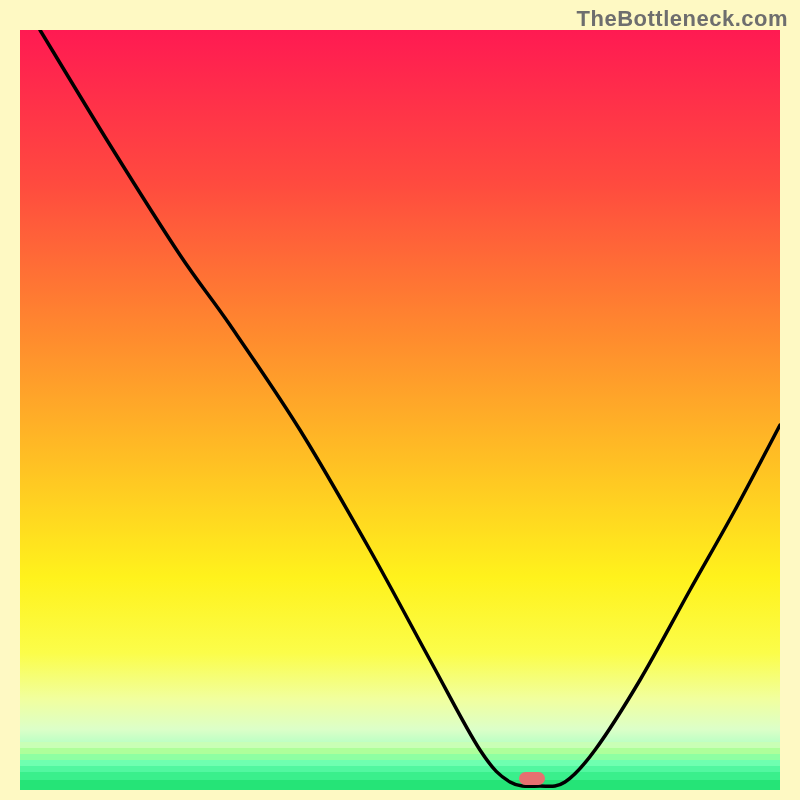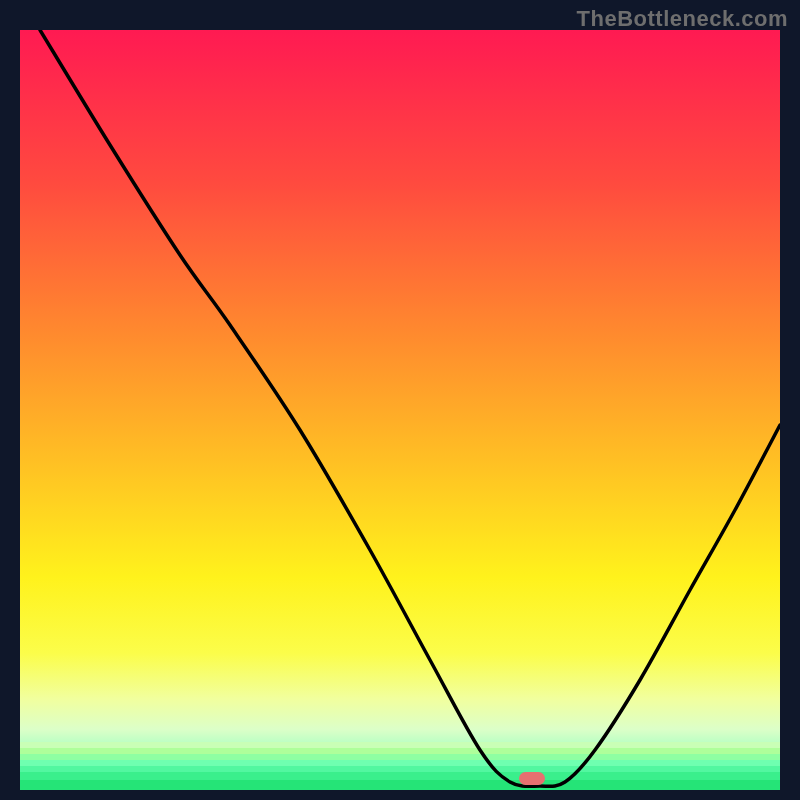--- a/index.html
+++ b/index.html
@@ -9,21 +9,21 @@
     height: 800px;
     background: #000;
     overflow: hidden;
   }
   .frame {
     position: absolute;
     left: 0;
     top: 0;
     width: 800px;
     height: 800px;
-    background: #0f172a;
+    background: #fef9c3;
   }
   .watermark {
     position: absolute;
     top: 6px;
     right: 12px;
     color: #6e6e6e;
     font-family: Arial, Helvetica, sans-serif;
     font-size: 22px;
     font-weight: bold;
     letter-spacing: 0.5px;

